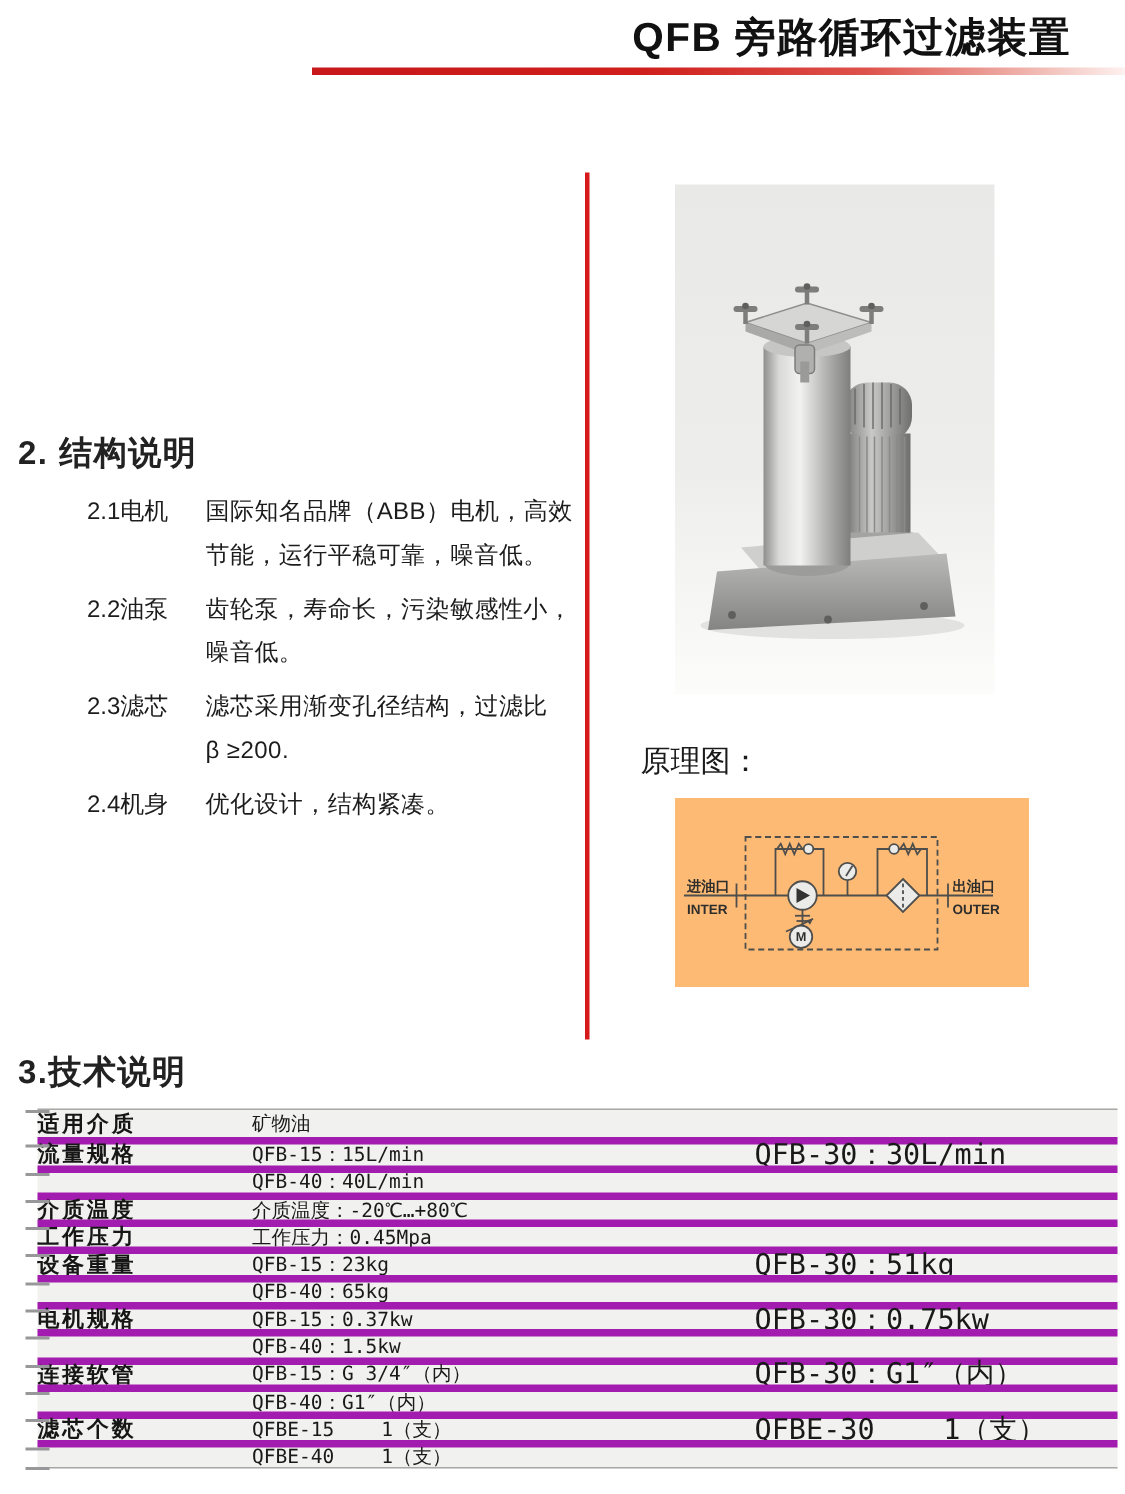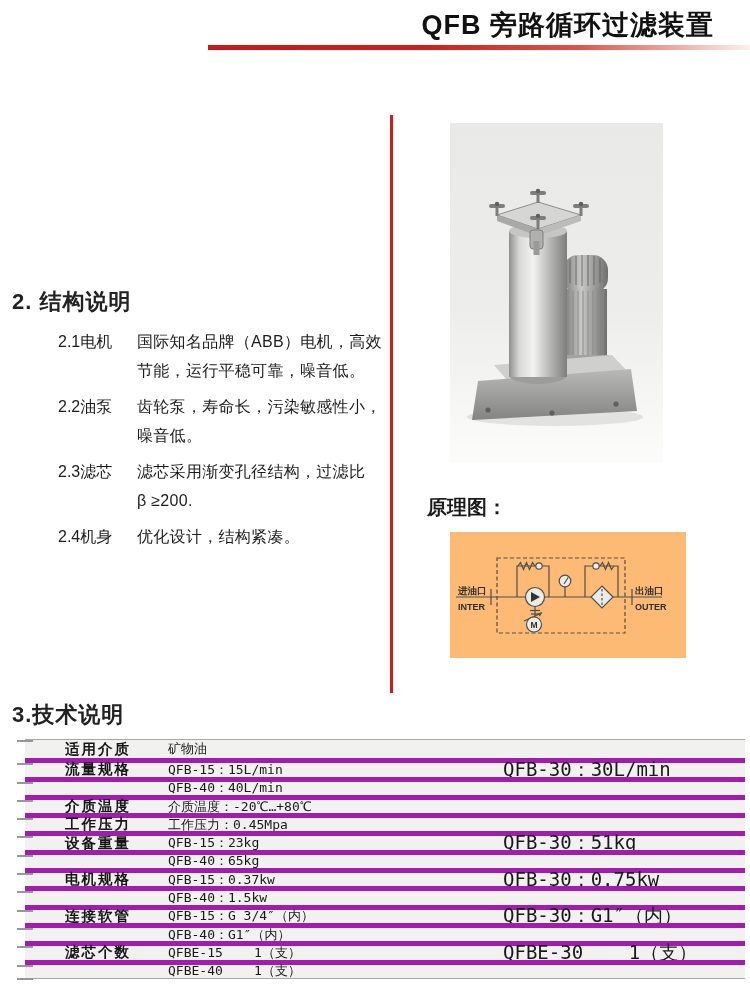--- a/index.html
+++ b/index.html
@@ -36,21 +36,21 @@
   .s2item { display: flex; margin-bottom: 7px; font-size: 16px; }
   .s2label { width: 79px; flex: none; line-height: 29px; white-space: nowrap; }
   .s2lines { line-height: 29px; }
   .s2lines div { white-space: nowrap; letter-spacing: 0.3px; }
   
   .photo {
     position: absolute; left: 450px; top: 123px; width: 213px; height: 340px;
     background: linear-gradient(180deg, #e9e9e8 0%, #ededec 55%, #f7f7f6 85%, #fcfcfb 100%);
   }
   
-  .sch-h { position: absolute; left: 427px; top: 494px; font-size: 20px; font-weight: bold; color: #1a1a1a; }
+  .sch-h { position: absolute; left: 427px; top: 494px; font-size: 20px; font-weight: normal; color: #1a1a1a; }
   .schematic {
     position: absolute; left: 450px; top: 532px; width: 236px; height: 126px;
     background: #fdba74;
   }
   
   .sec3h { position: absolute; left: 12px; top: 700px; }
   .spec-table {
     position: absolute; left: 25px; top: 739px; width: 720px;
     background: #f1f1ef;
     border-top: 1px solid #a8a8a6; border-bottom: 1px solid #a8a8a6;
@@ -59,21 +59,21 @@
   .trow + .trow { border-top: 5px solid #a21caf; }
   .trow::before {
     content: ""; position: absolute; left: -8px; top: 0;
     width: 16px; height: 2px; background: #98989a;
   }
   .spec-table::after {
     content: ""; position: absolute; left: -8px; bottom: -2px;
     width: 16px; height: 2px; background: #98989a;
   }
   .tcell { overflow: visible; white-space: pre; }
-  .tcell.label { width: 143px; padding-left: 40px; font-weight: bold; font-size: 14.5px; letter-spacing: 2px; color: #161616; }
+  .tcell.label { width: 143px; font-weight: bold; font-size: 14.5px; letter-spacing: 2px; color: #161616; }
   .tcell.mid   { width: 335px; font-family: "DejaVu Sans Mono", monospace; font-size: 13px; color: #191919; }
   .tcell.right { flex: 1;     font-family: "DejaVu Sans Mono", monospace; font-size: 19px; color: #191919; }
 </style>
 </head>
 <body>
 
 <div class="page">
 
   <div class="page-title">QFB 旁路循环过滤装置</div>
   <div class="red-bar"></div>

